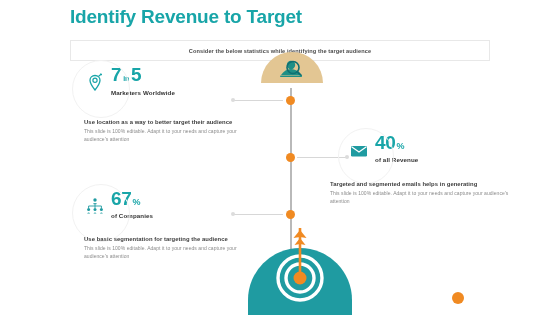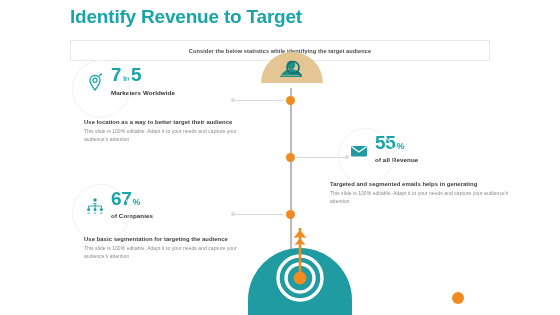--- a/index.html
+++ b/index.html
@@ -197,21 +197,21 @@
     <div class="ghost-circle" style="left:-10px;top:-6px;width:54px;height:54px;"></div>
     <div class="stat-row">
       <span class="stat-icon">
         <svg viewBox="0 0 22 22" width="22" height="22">
           <rect x="3" y="7" width="16" height="10.5" rx="1.2" fill="#1f9ba1"></rect>
           <path d="M3.6 7.8 L11 13 L18.4 7.8" fill="none" stroke="#ffffff" stroke-width="1.2"></path>
         </svg>
       </span>
       <span class="stat-figures">
         <span class="bignum">
-          <span>55</span>
+          <span>40</span>
           <span class="pct">%</span>
         </span>
         <span class="sublabel">of all Revenue</span>
       </span>
     </div>
   </div>
 
   <div class="desc" style="left:330px;top:181px;width:180px;">
     <div class="desc-head">Targeted and segmented emails helps in generating</div>
     <div class="desc-body">This slide is 100% editable. Adapt it to your needs and capture your audience's attention</div>

